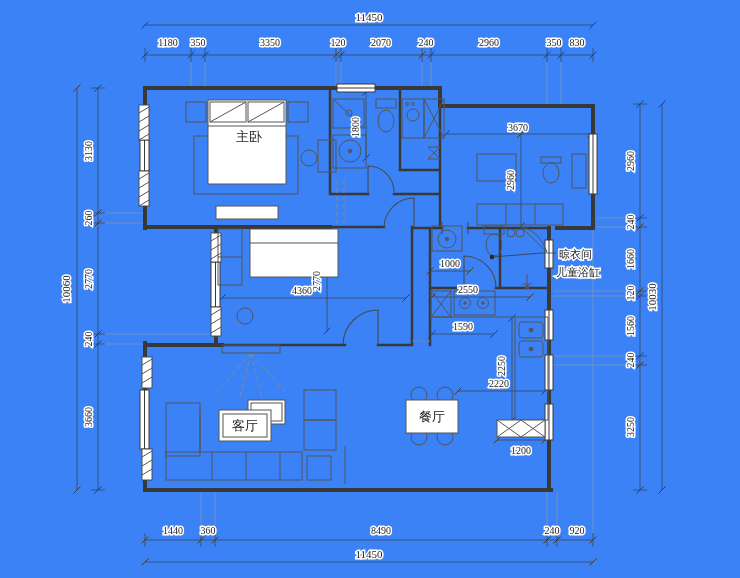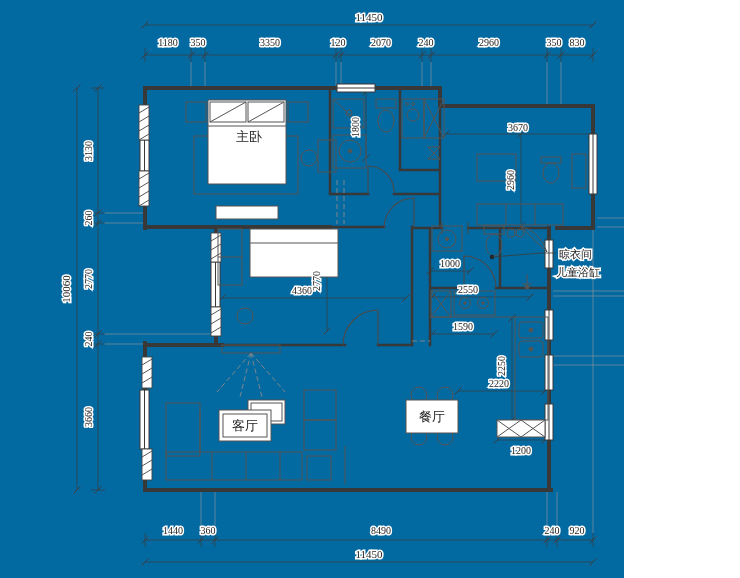--- a/index.html
+++ b/index.html
@@ -1,16 +1,16 @@
 <!DOCTYPE html>
 <html><head>
 <meta charset="utf-8">
 <style>
   html,body{margin:0;padding:0;background:#fff;}
-  .page{position:relative;width:624px;height:578px;background:#0369a1;overflow:hidden;
+  .page{position:relative;width:740px;height:578px;background:#3b82f6;overflow:hidden;
         font-family:"Liberation Serif", serif;}
   svg{position:absolute;left:0;top:0;}
   text{fill:#222;font-family:"Liberation Serif", serif;}
   .dimtxt{font-size:10px;paint-order:stroke;stroke:#ffffff;stroke-width:3px;}
   .tottxt{font-size:11px;paint-order:stroke;stroke:#ffffff;stroke-width:3px;}
   .roomtxt{font-size:13px;paint-order:stroke;stroke:#ffffff;stroke-width:3px;}
   .callouttxt{font-size:11px;paint-order:stroke;stroke:#ffffff;stroke-width:3px;}
 </style>
 </head>
 <body>

